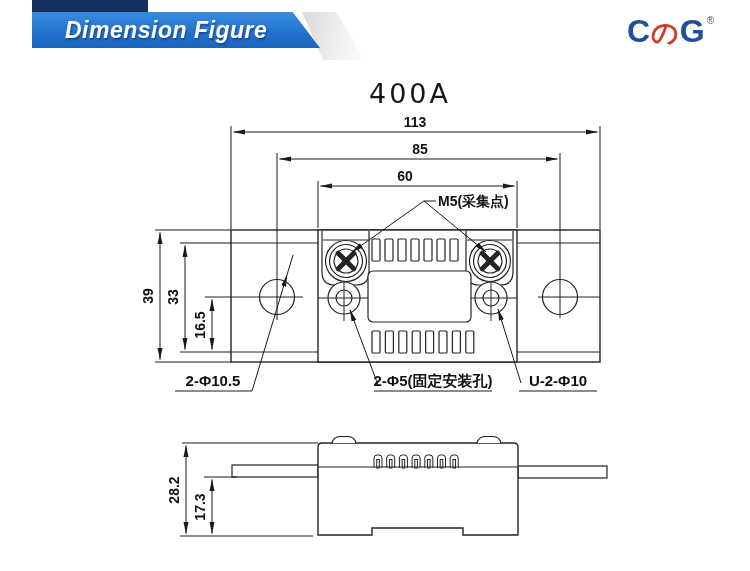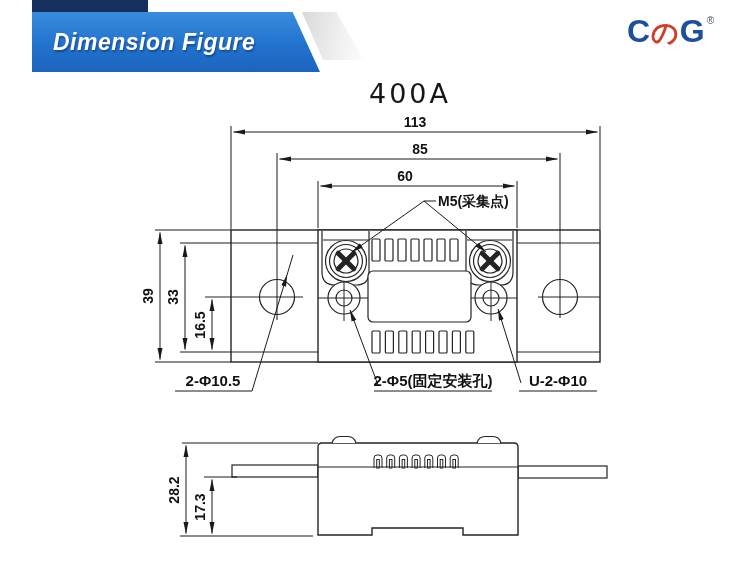--- a/index.html
+++ b/index.html
@@ -1,24 +1,24 @@
 <!DOCTYPE html>
 <html><head>
 <meta charset="utf-8">
 <style>
   html,body{margin:0;padding:0;}
   body{width:750px;height:571px;background:#ffffff;position:relative;overflow:hidden;
        font-family:"Liberation Sans",sans-serif;}
 
   
   .top-bar{position:absolute;left:32px;top:0;width:116px;height:12px;background:#16305e;z-index:2;}
-  .banner{position:absolute;left:32px;top:12px;width:288px;height:60px;z-index:3;
+  .banner{position:absolute;left:32px;top:12px;width:288px;height:36px;z-index:3;
           background:linear-gradient(180deg,#3a8cde 0%,#2273ce 55%,#1b64be 100%);
           clip-path:polygon(0 0,90.5% 0,100% 100%,0 100%);
-          display:flex;align-items:center;padding-left:21px;box-sizing:border-box;text-align:right;}
+          display:flex;align-items:center;padding-left:33px;box-sizing:border-box;text-align:right;}
   .banner-title{color:#fff;font-size:23px;font-weight:bold;font-style:italic;letter-spacing:.5px;
           text-shadow:1px 2px 2px rgba(14,44,100,.55);white-space:nowrap;}
   .banner-shadow{position:absolute;left:298px;top:12px;width:66px;height:48px;z-index:1;
           background:linear-gradient(100deg,#d7d7d7,#efefef 60%,#fdfdfd);
           clip-path:polygon(6% 0,58% 0,100% 100%,38% 100%);}
   .logo{position:absolute;right:36px;top:15px;z-index:2;font-weight:bold;display:flex;align-items:baseline;line-height:1;}
   .logo .c,.logo .g{color:#1e4f9e;font-size:32px;}
   .logo .no{color:#d13c28;font-size:27px;padding:0 1px;}
   .logo .reg{color:#4a5a6a;font-size:10px;align-self:flex-start;margin:1px 0 0 2px;font-weight:normal;}
 

